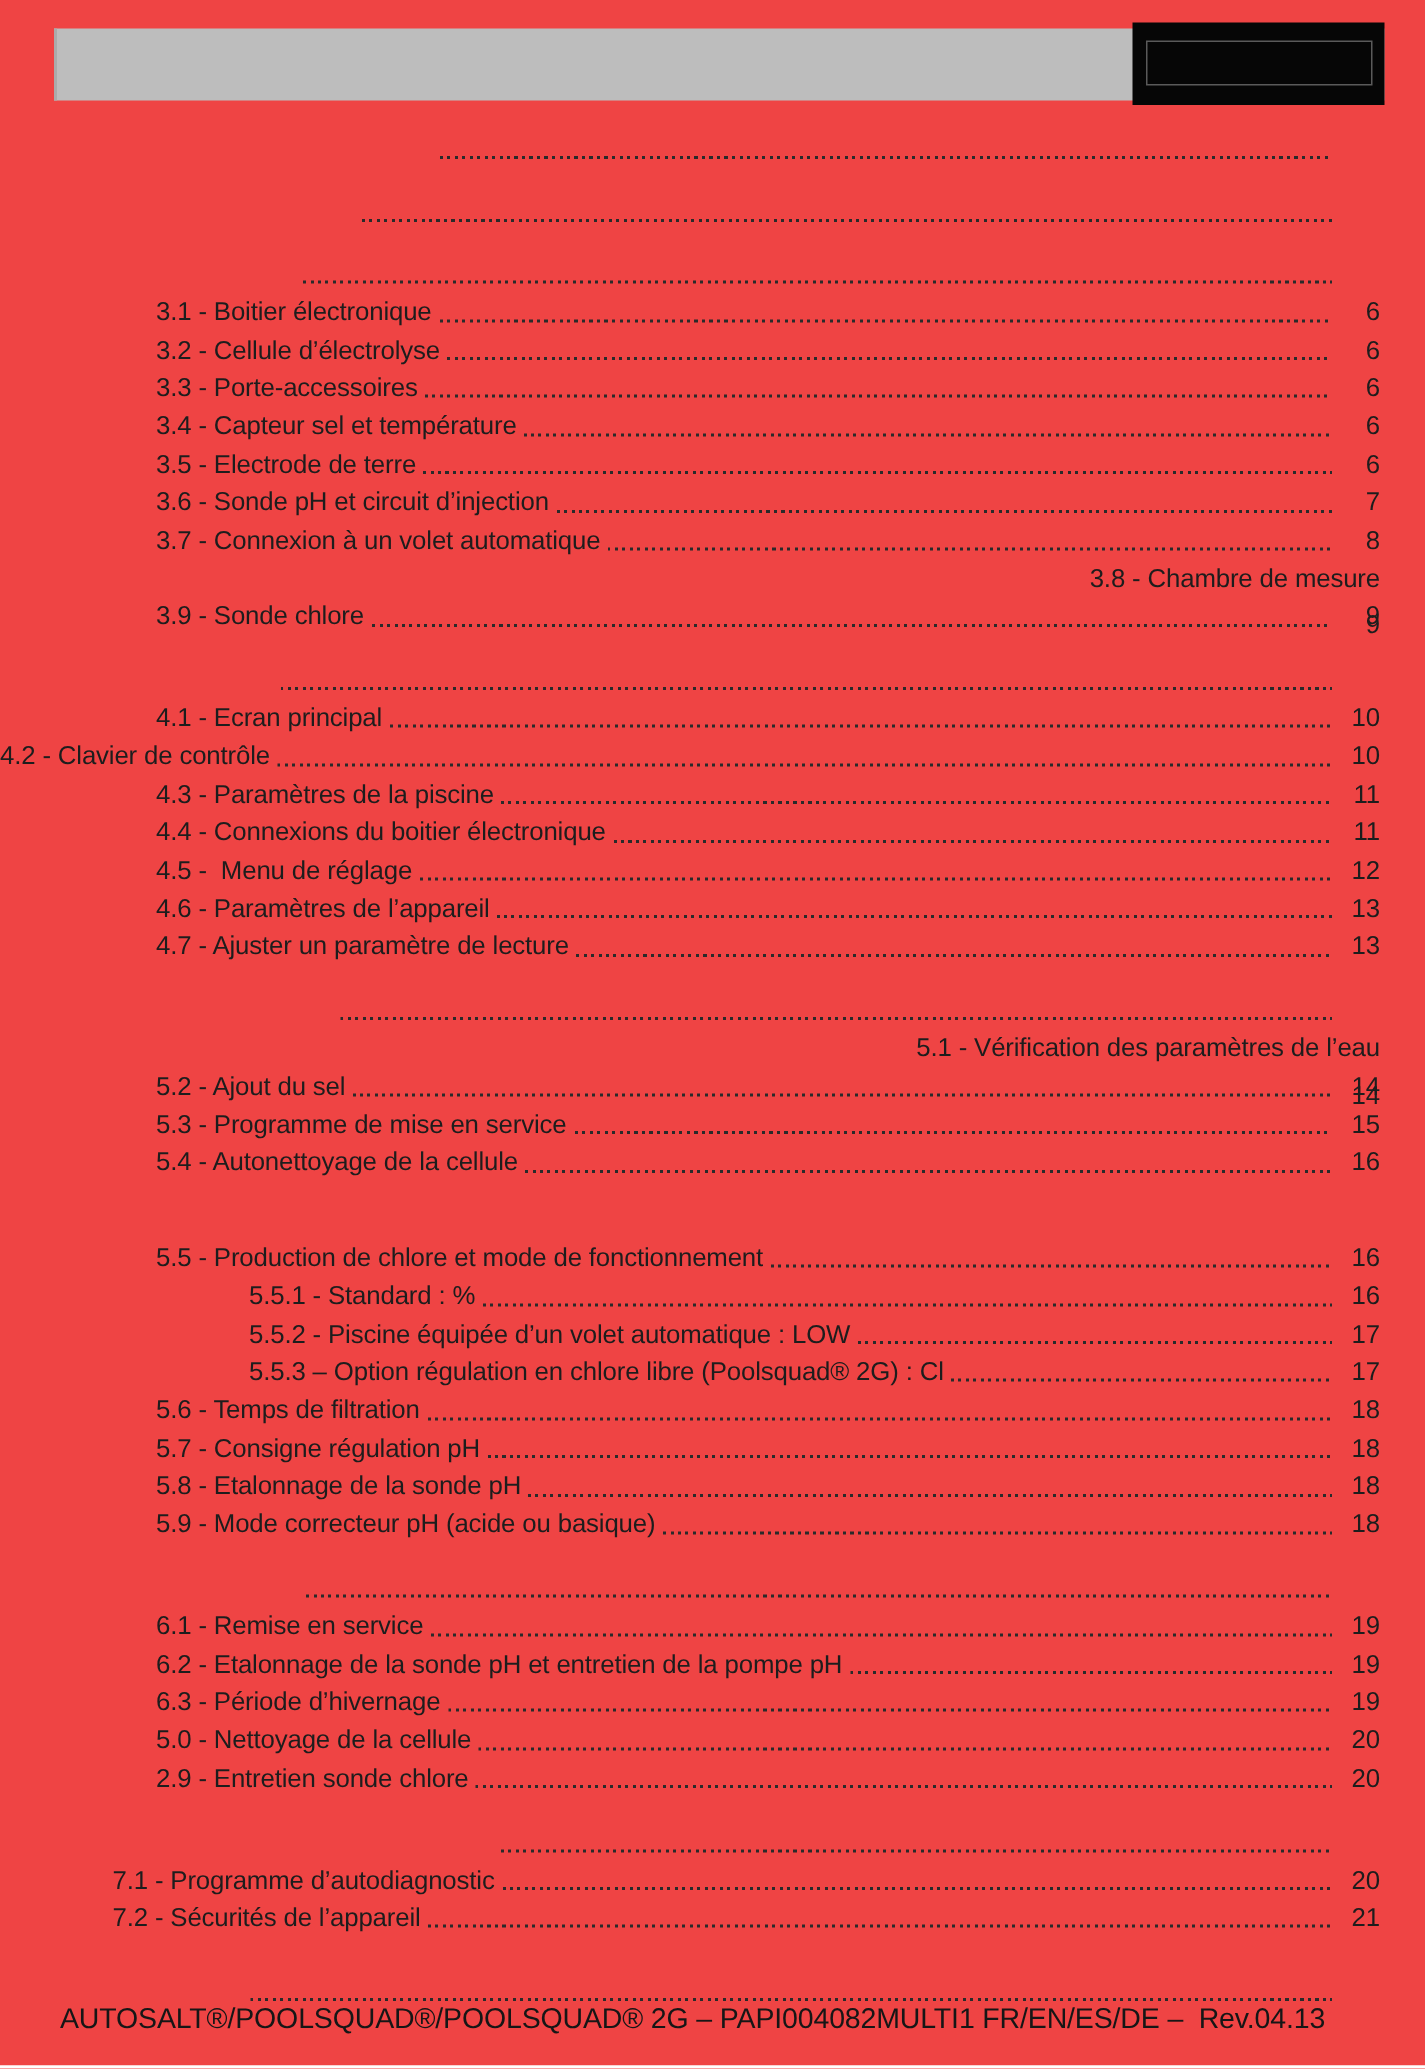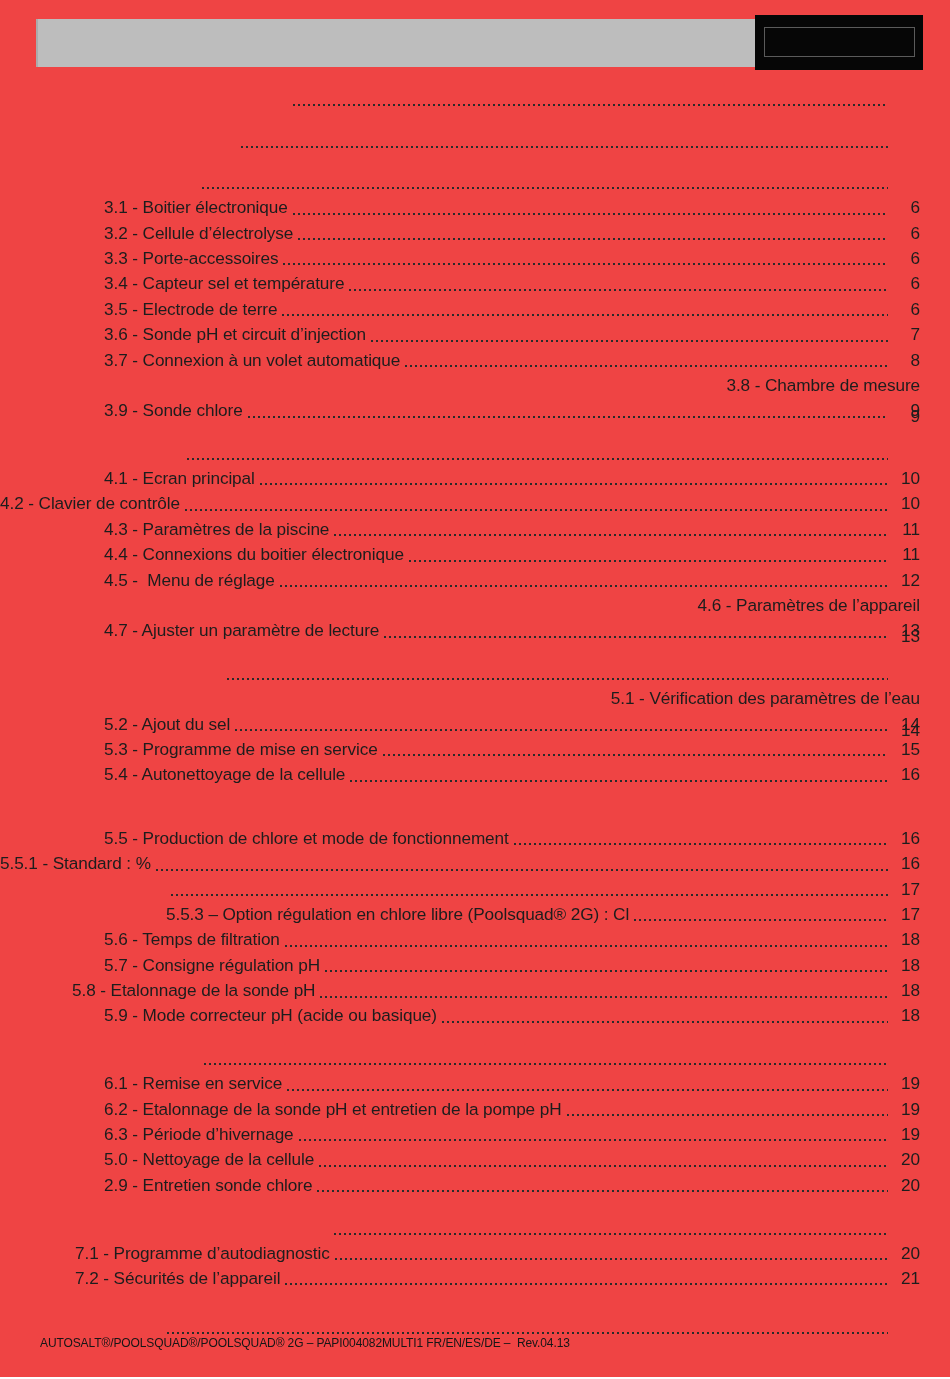--- a/index.html
+++ b/index.html
@@ -79,21 +79,21 @@
     flex: 0 0 26px;
     text-align: right;
     color: #1d1d1d;
   }
 
   
   .footer {
     position: absolute;
     left: 40px;
     top: 1336px;
-    font-size: 12px;
+    font-size: 19px;
     letter-spacing: -0.1px;
     color: #161616;
     white-space: pre;
   }
 </style>
 </head>
 <body>
 
 <div class="page">
 
@@ -117,34 +117,34 @@
       <div class="row" style="padding-left: 104px;"><span class="label">3.6 - Sonde pH et circuit d’injection</span><span class="leader"></span><span class="pageno">7</span></div>
       <div class="row" style="padding-left: 104px;"><span class="label">3.7 - Connexion à un volet automatique</span><span class="leader"></span><span class="pageno">8</span></div>
       <div class="row" style="padding-left: 104px; flex-direction: column;"><span class="label">3.8 - Chambre de mesure</span><span class="leader"></span><span class="pageno">9</span></div>
       <div class="row" style="padding-left: 104px;"><span class="label">3.9 - Sonde chlore</span><span class="leader"></span><span class="pageno">9</span></div>
       <div class="row header" style="padding-left: 182px;"><span class="label"></span><span class="leader"></span><span class="pageno"></span></div>
       <div class="row" style="padding-left: 104px;"><span class="label">4.1 - Ecran principal</span><span class="leader"></span><span class="pageno">10</span></div>
       <div class="row" style=""><span class="label">4.2 - Clavier de contrôle</span><span class="leader"></span><span class="pageno">10</span></div>
       <div class="row" style="padding-left: 104px;"><span class="label">4.3 - Paramètres de la piscine</span><span class="leader"></span><span class="pageno">11</span></div>
       <div class="row" style="padding-left: 104px;"><span class="label">4.4 - Connexions du boitier électronique</span><span class="leader"></span><span class="pageno">11</span></div>
       <div class="row" style="padding-left: 104px;"><span class="label">4.5 -  Menu de réglage</span><span class="leader"></span><span class="pageno">12</span></div>
-      <div class="row" style="padding-left: 104px; flex-direction: column;"><span class="label">4.6 - Paramètres de l’appareil</span><span class="leader"></span><span class="pageno">13</span></div>
+      <div class="row" style="padding-left: 104px;"><span class="label">4.6 - Paramètres de l’appareil</span><span class="leader"></span><span class="pageno">13</span></div>
       <div class="row" style="padding-left: 104px;"><span class="label">4.7 - Ajuster un paramètre de lecture</span><span class="leader"></span><span class="pageno">13</span></div>
       <div class="row header" style="padding-left: 222px;"><span class="label"></span><span class="leader"></span><span class="pageno"></span></div>
       <div class="row" style="padding-left: 104px; flex-direction: column;"><span class="label">5.1 - Vérification des paramètres de l’eau</span><span class="leader"></span><span class="pageno">14</span></div>
       <div class="row" style="padding-left: 104px;"><span class="label">5.2 - Ajout du sel</span><span class="leader"></span><span class="pageno">14</span></div>
       <div class="row" style="padding-left: 104px;"><span class="label">5.3 - Programme de mise en service</span><span class="leader"></span><span class="pageno">15</span></div>
       <div class="row" style="padding-left: 104px;"><span class="label">5.4 - Autonettoyage de la cellule</span><span class="leader"></span><span class="pageno">16</span></div>
       <div class="row" style="padding-left: 104px; margin-top: 38px;"><span class="label">5.5 - Production de chlore et mode de fonctionnement</span><span class="leader"></span><span class="pageno">16</span></div>
-      <div class="row sub" style=""><span class="label">5.5.1 - Standard : %</span><span class="leader"></span><span class="pageno">16</span></div>
-      <div class="row sub" style="padding-left: 166px;"><span class="leader"></span><span class="pageno">17</span></div>
+      <div class="row sub" style="padding-left: 166px;"><span class="label">5.5.1 - Standard : %</span><span class="leader"></span><span class="pageno">16</span></div>
+      <div class="row sub" style="padding-left: 166px;"><span class="label">5.5.2 - Piscine équipée d’un volet automatique : LOW</span><span class="leader"></span><span class="pageno">17</span></div>
       <div class="row sub" style="padding-left: 166px;"><span class="label">5.5.3 – Option régulation en chlore libre (Poolsquad® 2G) : Cl</span><span class="leader"></span><span class="pageno">17</span></div>
       <div class="row" style="padding-left: 104px;"><span class="label">5.6 - Temps de filtration</span><span class="leader"></span><span class="pageno">18</span></div>
       <div class="row" style="padding-left: 104px;"><span class="label">5.7 - Consigne régulation pH</span><span class="leader"></span><span class="pageno">18</span></div>
-      <div class="row" style="padding-left: 72px;"><span class="label">5.8 - Etalonnage de la sonde pH</span><span class="leader"></span><span class="pageno">18</span></div>
+      <div class="row" style="padding-left: 104px;"><span class="label">5.8 - Etalonnage de la sonde pH</span><span class="leader"></span><span class="pageno">18</span></div>
       <div class="row" style="padding-left: 104px;"><span class="label">5.9 - Mode correcteur pH (acide ou basique)</span><span class="leader"></span><span class="pageno">18</span></div>
       <div class="row header" style="padding-left: 199px;"><span class="label"></span><span class="leader"></span><span class="pageno"></span></div>
       <div class="row" style="padding-left: 104px;"><span class="label">6.1 - Remise en service</span><span class="leader"></span><span class="pageno">19</span></div>
       <div class="row" style="padding-left: 104px;"><span class="label">6.2 - Etalonnage de la sonde pH et entretien de la pompe pH</span><span class="leader"></span><span class="pageno">19</span></div>
       <div class="row" style="padding-left: 104px;"><span class="label">6.3 - Période d’hivernage</span><span class="leader"></span><span class="pageno">19</span></div>
       <div class="row" style="padding-left: 104px;"><span class="label">5.0 - Nettoyage de la cellule</span><span class="leader"></span><span class="pageno">20</span></div>
       <div class="row" style="padding-left: 104px;"><span class="label">2.9 - Entretien sonde chlore</span><span class="leader"></span><span class="pageno">20</span></div>
       <div class="row header" style="padding-left: 329px;"><span class="label"></span><span class="leader"></span><span class="pageno"></span></div>
       <div class="row" style="padding-left: 75px;"><span class="label">7.1 - Programme d’autodiagnostic</span><span class="leader"></span><span class="pageno">20</span></div>
       <div class="row" style="padding-left: 75px;"><span class="label">7.2 - Sécurités de l’appareil</span><span class="leader"></span><span class="pageno">21</span></div>

